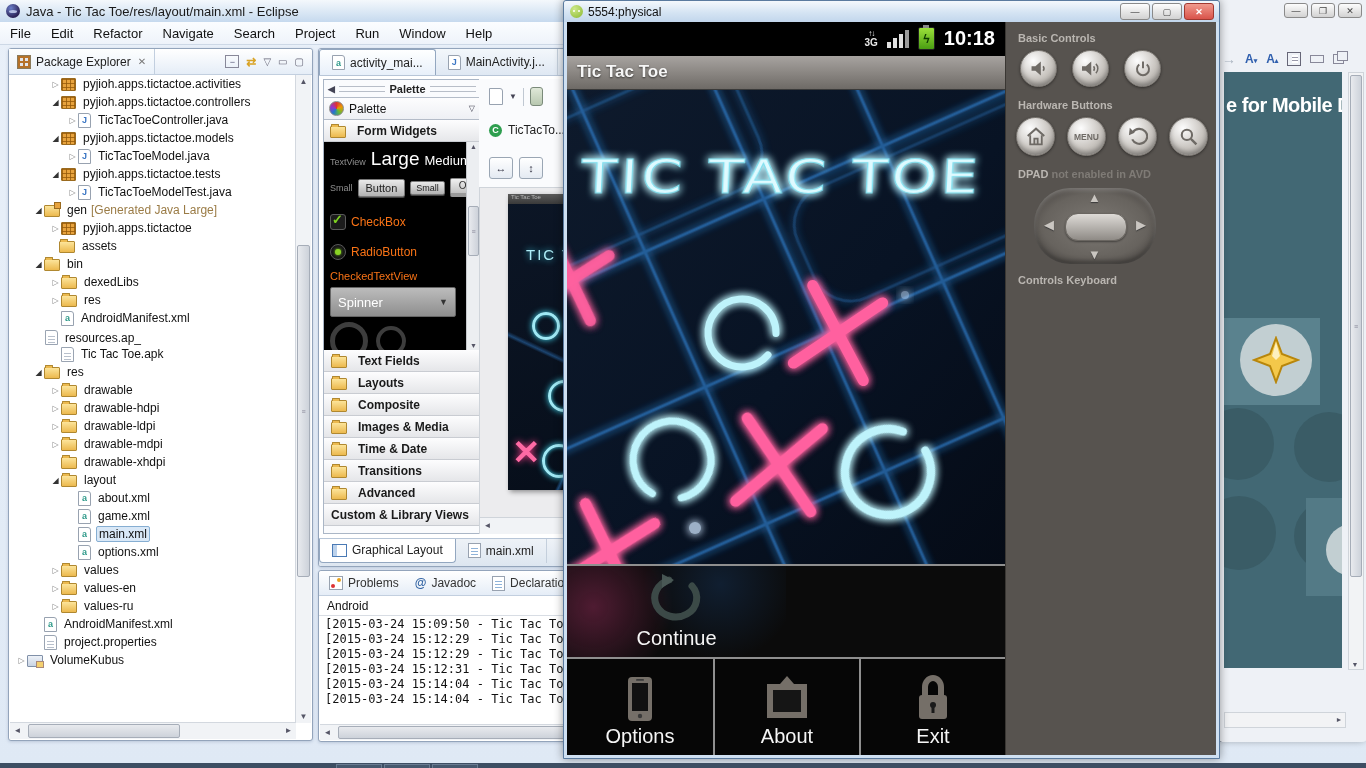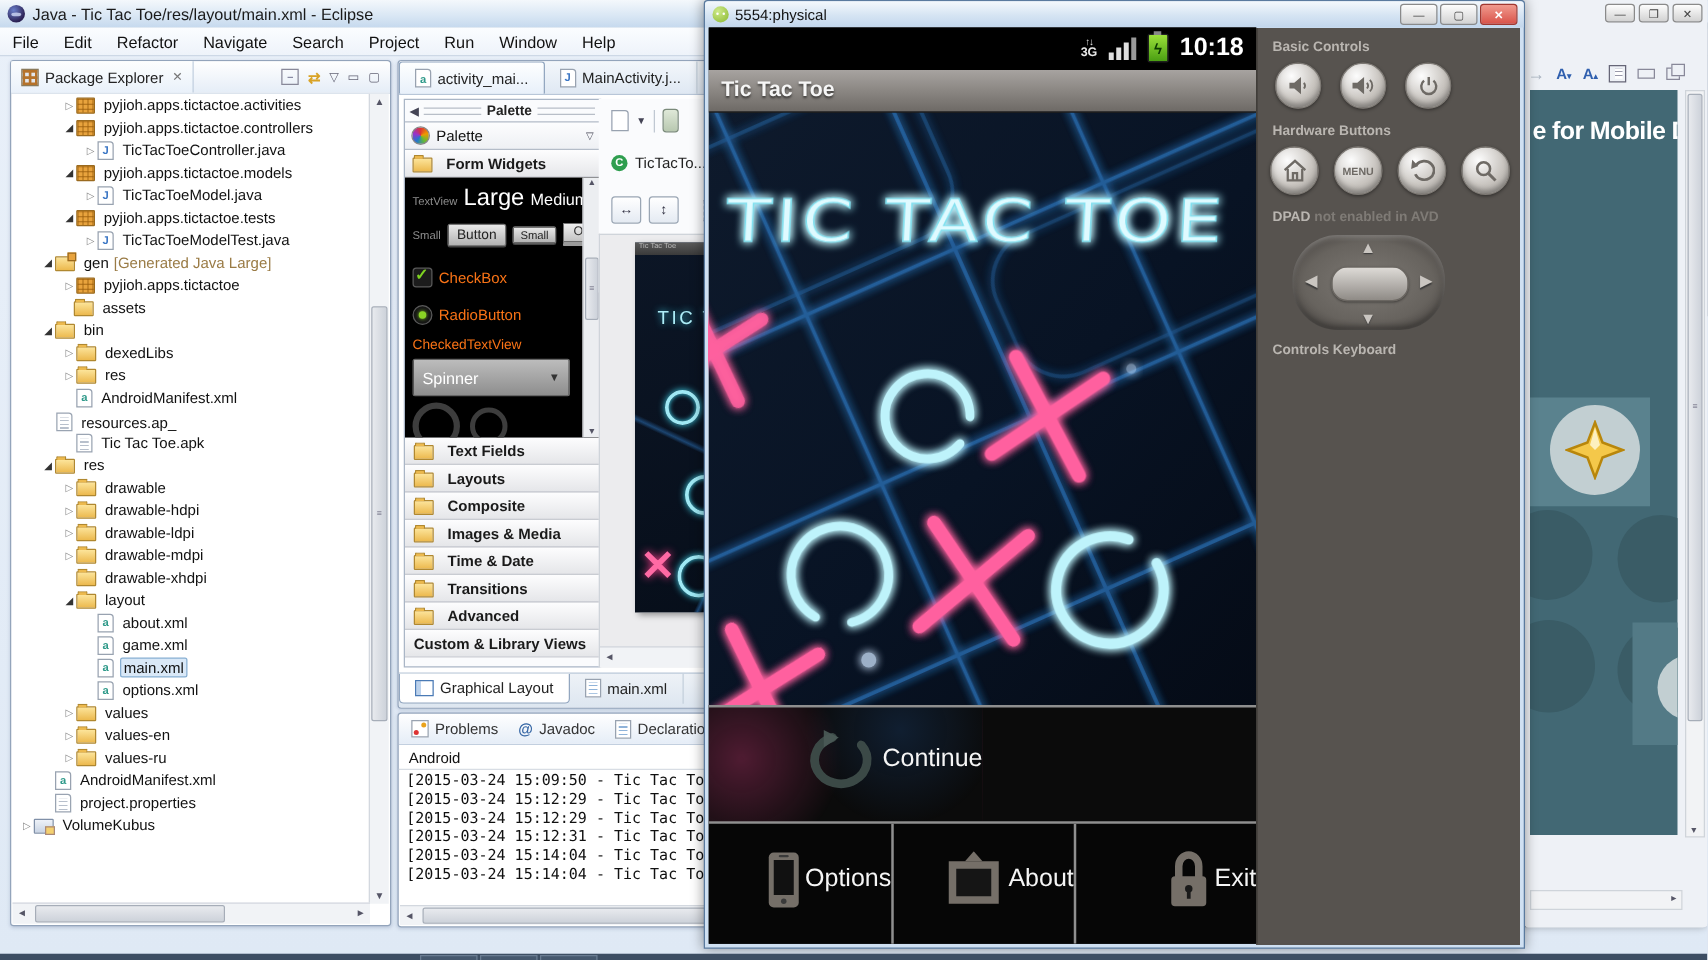--- a/index.html
+++ b/index.html
@@ -158,21 +158,21 @@
   .net3g .g{font-size:10px;font-weight:bold;}
   .sigbars{display:flex;align-items:flex-end;gap:2px;}
   .sigbars i{display:block;width:4px;background:#e0e0e0;}
   .battery{position:relative;width:15px;height:21px;background:linear-gradient(#9be03a,#4a9e12);border:1px solid #222;border-radius:2px;display:flex;align-items:center;justify-content:center;color:#0c3a00;font-weight:bold;font-size:12px;}
   .battery::before{content:"";position:absolute;top:-3px;left:4px;width:6px;height:3px;background:#888;}
   .d-time{color:#fff;font-weight:bold;font-size:20px;}
   .d-apptitle{height:33px;background:linear-gradient(#a7a3a0,#8d8985 46%,#6e6a66);border-bottom:1px solid #3a3a3a;display:flex;align-items:center;padding-left:10px;color:#f6f6f6;font-weight:bold;font-size:17px;text-shadow:0 1px 2px rgba(0,0,0,.6);}
   .d-game{height:475px;position:relative;overflow:hidden;}
   .d-menu1{height:92px;display:grid;grid-template-columns:1fr 1fr;border-top:2px solid #8f8f8f;background:#0b0b0b;}
   .d-menu2{height:96px;display:grid;grid-template-columns:1fr 1fr 1fr;border-top:2px solid #8f8f8f;background:#060606;}
-  .mcell{display:flex;flex-direction:row;align-items:center;justify-content:flex-end;padding-bottom:7px;gap:3px;color:#f5f5f5;font-size:20px;position:relative;}
+  .mcell{display:flex;flex-direction:column;align-items:center;justify-content:flex-end;padding-bottom:7px;gap:3px;color:#f5f5f5;font-size:20px;position:relative;}
   .mcell + .mcell{border-left:2px solid #8f8f8f;}
   .mc1a{background:radial-gradient(circle at 12% 45%,rgba(255,70,150,.28),transparent 40%),radial-gradient(circle at 70% 20%,rgba(40,120,220,.18),transparent 45%);}
   .mc1b{background:radial-gradient(circle at 30% 60%,rgba(255,70,150,.30),transparent 38%),radial-gradient(circle at 80% 15%,rgba(40,120,220,.15),transparent 45%);}
   .empanel{flex:1;background:#57534f;padding:10px 0 0 10px;color:#c2beb9;position:relative;border-left:1px solid #3a3733;}
   .eplabel{font-size:11px;font-weight:bold;color:#bab6b1;margin:0 12px 6px 2px;}
   .epnote{color:#7f7b76;font-weight:bold;}
   .btnrow{display:flex;gap:15px;margin:0 0 12px 4px;}
   .btnrow.r2{gap:12px;margin-left:0;}
   .rbtn{width:35px;height:35px;border-radius:50%;background:radial-gradient(circle at 35% 28%,#fdfdfd,#c9c5c0 55%,#9d9994);border:1px solid #7e7a75;box-shadow:inset 0 -3px 4px rgba(0,0,0,.28),0 1px 3px rgba(0,0,0,.45);display:flex;align-items:center;justify-content:center;color:#6e6a65;font-weight:bold;}
   .rbtn svg{display:block;}

